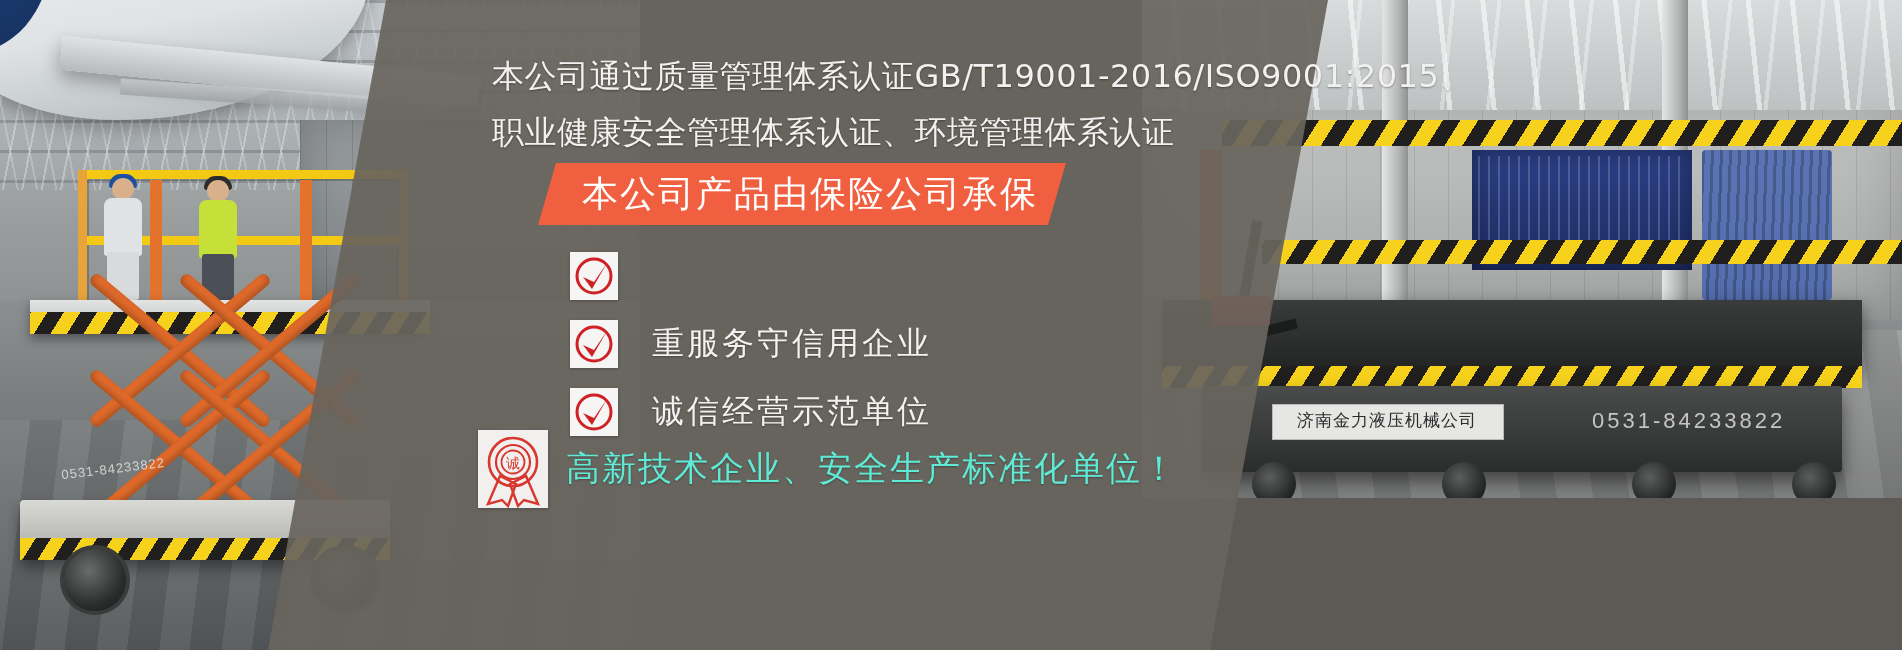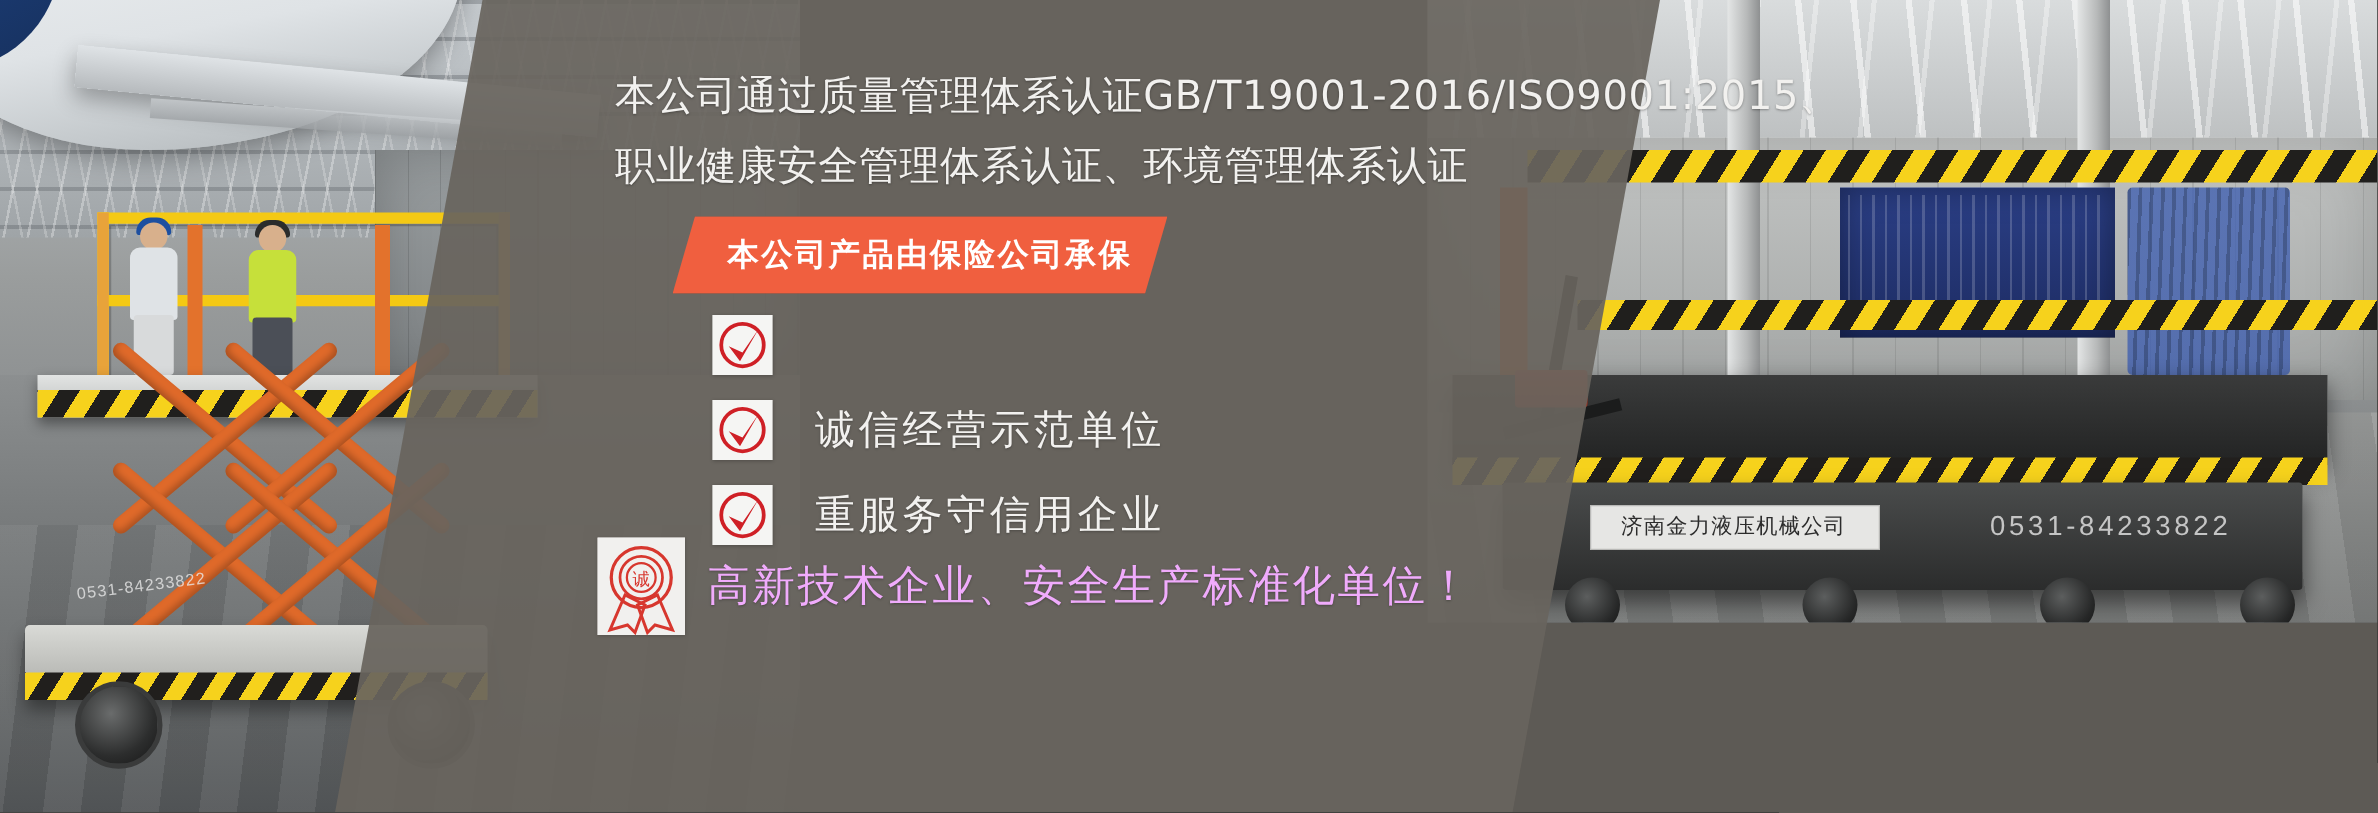--- a/index.html
+++ b/index.html
@@ -144,42 +144,42 @@
 
   .headline{
     color:#f2f1ef;font-size:32px;line-height:56px;letter-spacing:.5px;
     font-family:"DejaVu Sans","Liberation Sans",sans-serif;
     text-shadow:0 1px 2px rgba(0,0,0,.35);
   }
   .headline-1{position:absolute;left:22px;top:48px;white-space:nowrap;}
   .headline-2{position:absolute;left:22px;top:104px;white-space:nowrap;}
 
   .badge{
-    position:absolute;left:68px;top:173px;height:62px;line-height:62px;
+    position:absolute;left:68px;top:163px;height:62px;line-height:62px;
     padding:0 28px 0 44px;
     background:#f05f3f;
-    color:#ffffff;font-size:25px;font-weight:bold;letter-spacing:2px;
+    color:#ffffff;font-size:36px;font-weight:normal;letter-spacing:2px;
     clip-path:polygon(18px 0,100% 0,calc(100% - 18px) 100%,0 100%);
     white-space:nowrap;
     font-family:"DejaVu Sans","Liberation Sans",sans-serif;
     box-shadow:0 3px 8px rgba(0,0,0,.28);
   }
 
   .check-list{position:absolute;left:100px;top:242px;}
   .check-item{display:flex;align-items:center;height:68px;}
   .check-icon{width:48px;height:48px;background:#f3f3f1;display:block;flex:0 0 48px;
     box-shadow:0 1px 3px rgba(0,0,0,.25);}
   .check-label{margin-left:34px;color:#f2f1ef;font-size:32px;letter-spacing:3px;
     font-family:"DejaVu Sans","Liberation Sans",sans-serif;white-space:nowrap;
     text-shadow:0 1px 2px rgba(0,0,0,.3);}
 
   .ribbon-row{position:absolute;left:8px;top:430px;display:flex;align-items:center;}
   .ribbon-icon{width:70px;height:78px;background:#f1f0ee;flex:0 0 70px;display:block;
     box-shadow:0 1px 3px rgba(0,0,0,.22);}
-  .ribbon-label{margin-left:18px;color:#f0abfc;font-size:34px;letter-spacing:2px;
+  .ribbon-label{margin-left:18px;color:#5eead4;font-size:34px;letter-spacing:2px;
     font-family:"DejaVu Sans","Liberation Sans",sans-serif;white-space:nowrap;
     text-shadow:0 1px 2px rgba(0,0,0,.3);}
 </style>
 </head>
 <body>
 
 <div class="banner">
 
   <div class="photo-left">
     <div class="pl-ceiling"></div>
@@ -283,32 +283,32 @@
       </div>
 
       <div class="check-item">
         <span class="check-icon">
           <svg width="48" height="48" viewBox="0 0 48 48">
             <rect x="0" y="0" width="48" height="48" fill="#f5f5f3"></rect>
             <circle cx="24" cy="24" r="17" fill="none" stroke="#cf2026" stroke-width="3"></circle>
             <path d="M13 25 L22 37 L37 11 L24 30 Z" fill="#cf2026"></path>
           </svg>
         </span>
-        <span class="check-label">诚信经营示范单位</span>
+        <span class="check-label">重服务守信用企业</span>
       </div>
 
       <div class="check-item">
         <span class="check-icon">
           <svg width="48" height="48" viewBox="0 0 48 48">
             <rect x="0" y="0" width="48" height="48" fill="#f5f5f3"></rect>
             <circle cx="24" cy="24" r="17" fill="none" stroke="#cf2026" stroke-width="3"></circle>
             <path d="M13 25 L22 37 L37 11 L24 30 Z" fill="#cf2026"></path>
           </svg>
         </span>
-        <span class="check-label">重服务守信用企业</span>
+        <span class="check-label">诚信经营示范单位</span>
       </div>
 
     </div>
 
     <div class="ribbon-row">
       <span class="ribbon-icon">
         <svg width="70" height="78" viewBox="0 0 70 78">
           <rect x="0" y="0" width="70" height="78" fill="#f1f0ee"></rect>
           <path d="M22 46 L10 74 L24 70 L30 76 L38 54 Z" fill="none" stroke="#d7372e" stroke-width="2.4"></path>
           <path d="M48 46 L60 74 L46 70 L40 76 L32 54 Z" fill="none" stroke="#d7372e" stroke-width="2.4"></path>

